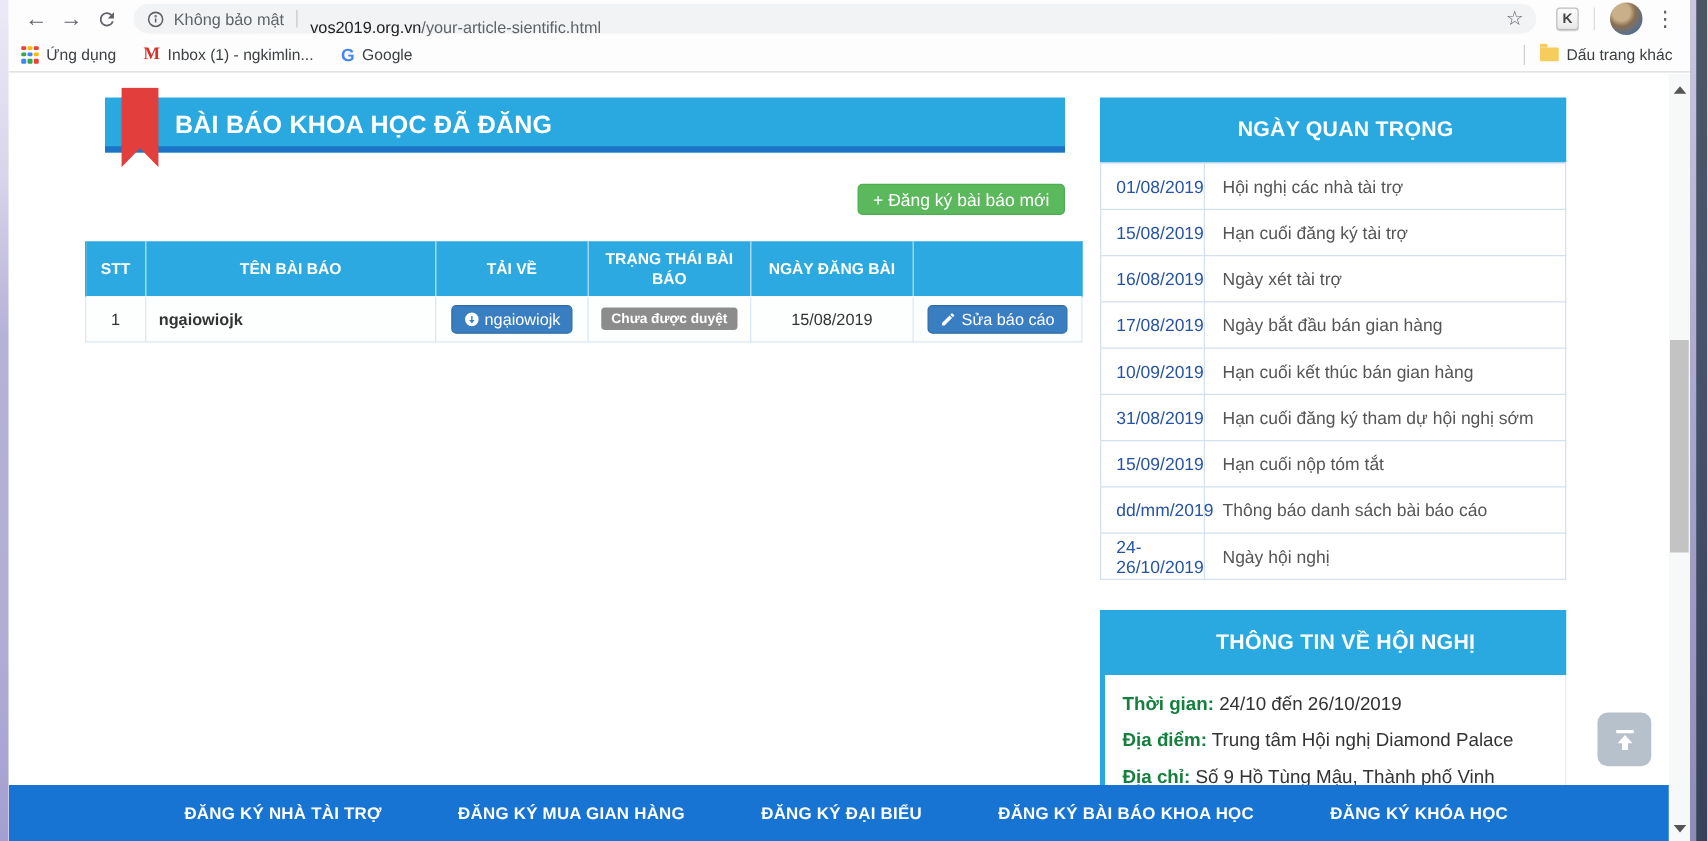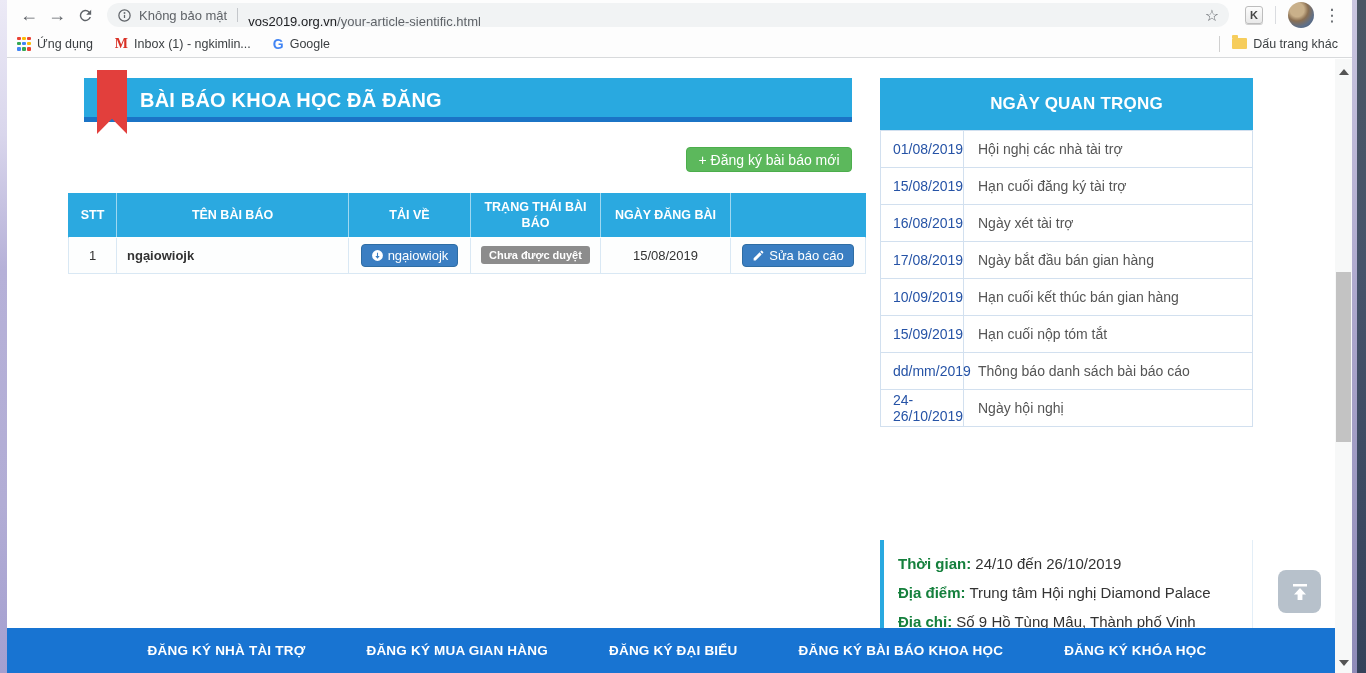--- a/index.html
+++ b/index.html
@@ -250,34 +250,39 @@
           </tr>
         <tr>
             <td class="d">17/08/2019</td>
             <td class="e">Ngày bắt đầu bán gian hàng</td>
           </tr>
         <tr>
             <td class="d">10/09/2019</td>
             <td class="e">Hạn cuối kết thúc bán gian hàng</td>
           </tr>
         <tr>
+            <td class="d">31/08/2019</td>
+            <td class="e">Hạn cuối đăng ký tham dự hội nghị sớm</td>
+          </tr>
+        <tr>
             <td class="d">15/09/2019</td>
             <td class="e">Hạn cuối nộp tóm tắt</td>
           </tr>
         <tr>
             <td class="d">dd/mm/2019</td>
             <td class="e">Thông báo danh sách bài báo cáo</td>
           </tr>
         <tr>
             <td class="d">24-26/10/2019</td>
             <td class="e">Ngày hội nghị</td>
           </tr>
       </tbody>
     </table>
 
+    <div class="side-hdr hdr-info">THÔNG TIN VỀ HỘI NGHỊ</div>
     <div class="info-box">
       <div class="info-line"><b>Thời gian:</b> <span class="val">24/10 đến 26/10/2019</span></div>
       <div class="info-line"><b>Địa điểm:</b> <span class="val">Trung tâm Hội nghị Diamond Palace</span></div>
       <div class="info-line"><b>Địa chỉ:</b> <span class="val">Số 9 Hồ Tùng Mậu, Thành phố Vinh</span></div>
     </div>
 
     <div class="top-btn">
       <svg viewBox="0 0 24 24">
           <path d="M5 4h14v2.5H5V4zm7 4l6 6.5h-3.6V20h-4.8v-5.5H6L12 8z"></path>
         </svg>

